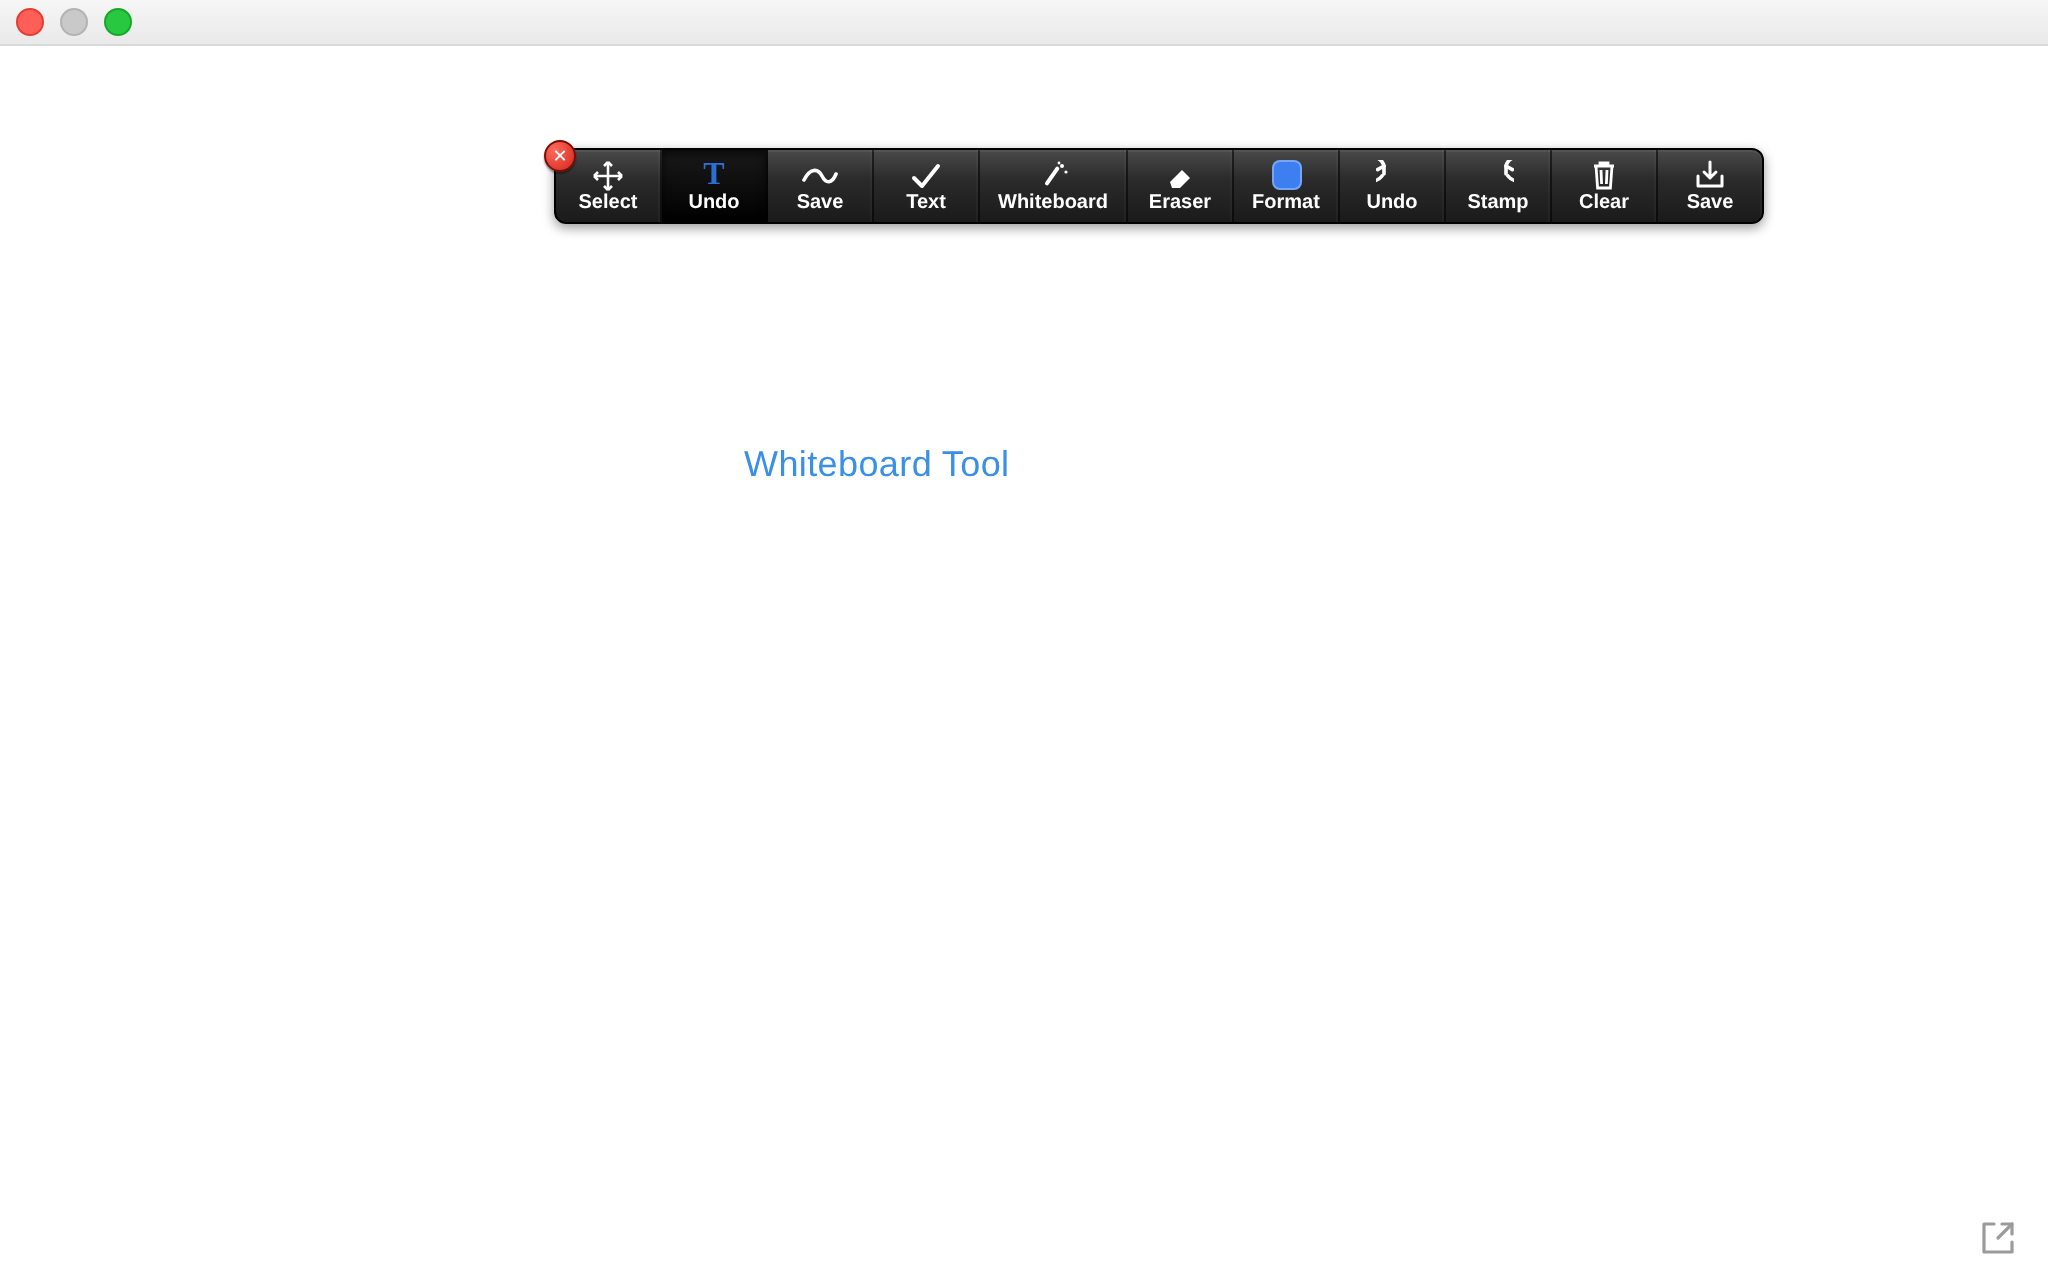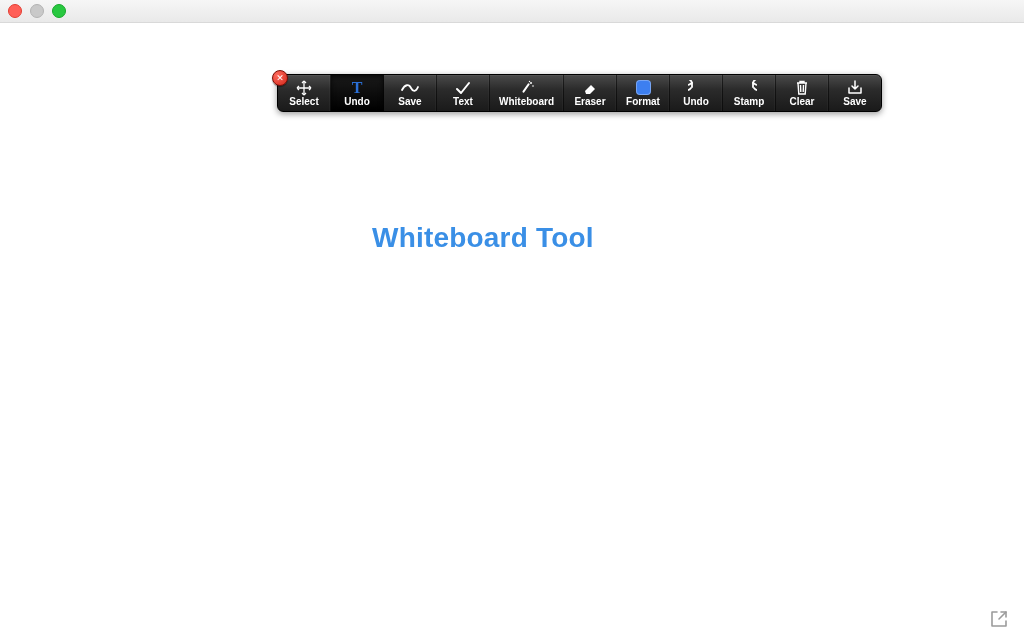--- a/index.html
+++ b/index.html
@@ -95,22 +95,22 @@
   .tb-label {
     line-height: 1;
     font-weight: 700;
   }
 
   
   .canvas-text {
     position: absolute;
     top: 222px;
     left: 372px;
-    font-size: 28px;
-    font-weight: 700;
+    font-size: 18px;
+    font-weight: 400;
     color: #3a8fe6;
     letter-spacing: .2px;
   }
 
   
   .popout {
     position: absolute;
     right: 14px;
     bottom: 10px;
     width: 22px;

